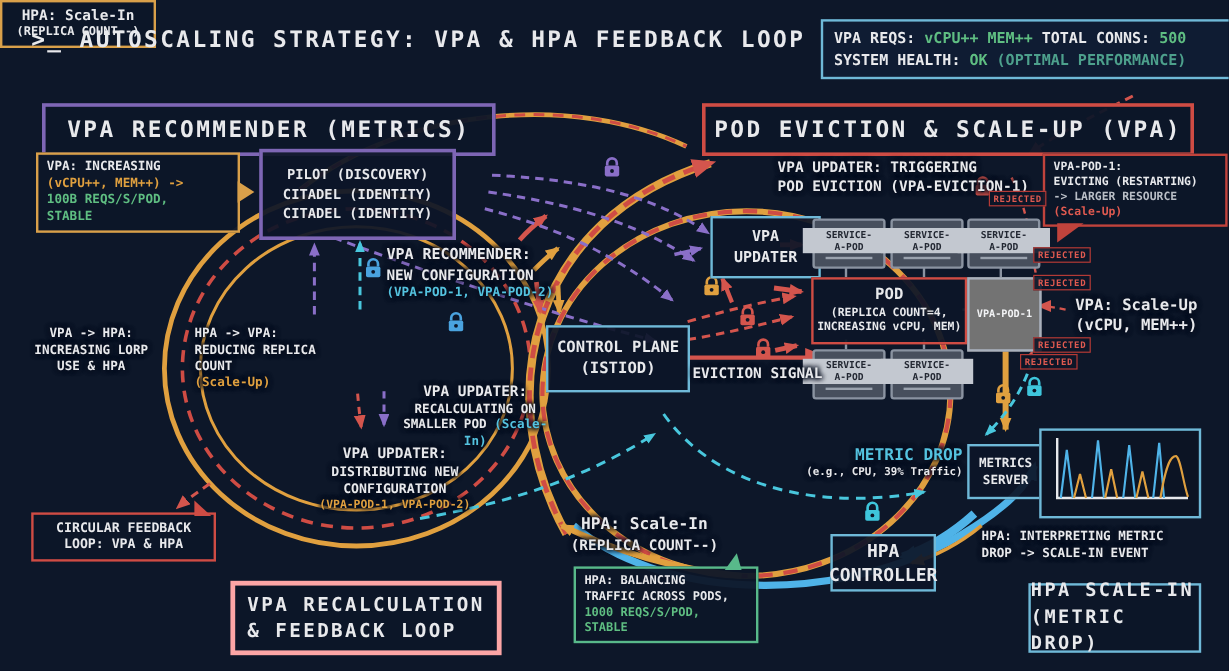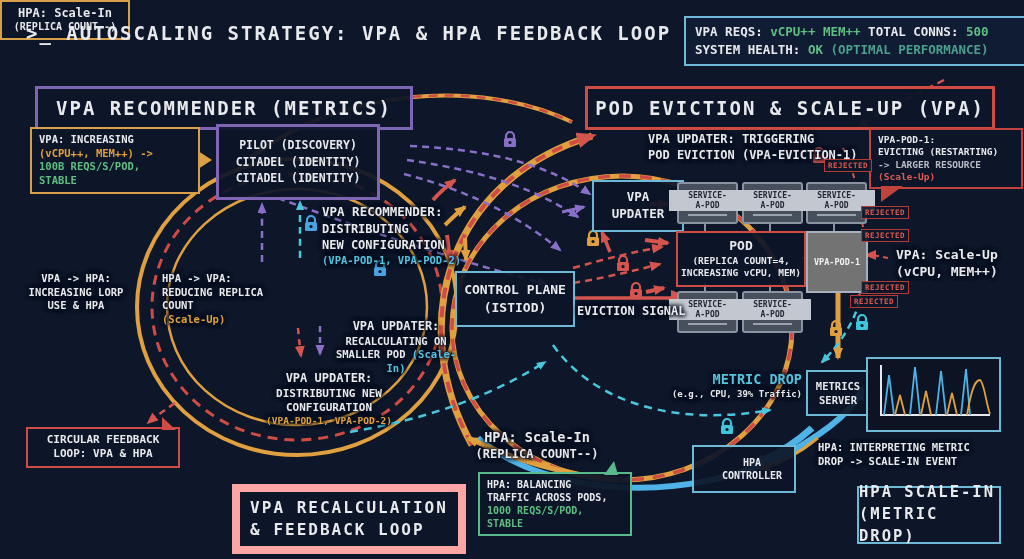--- a/index.html
+++ b/index.html
@@ -10,21 +10,21 @@
   #arrows{position:absolute;left:0;top:0;z-index:1;pointer-events:none;}
   .node{position:absolute;z-index:3;background:rgba(13,22,40,.93);border:2px solid #6fb9d8;
         display:flex;flex-direction:column;align-items:center;justify-content:center;text-align:center;}
   .txt{position:absolute;z-index:3;line-height:1.3;
        text-shadow:0 1px 4px #0a1120,0 -1px 4px #0a1120,1px 0 4px #0a1120,-1px 0 4px #0a1120;}
   .hdr{position:absolute;z-index:3;background:rgba(13,22,40,.95);display:flex;align-items:center;justify-content:center;
        letter-spacing:2px;}
   
   #hdr-left{left:35px;top:86px;width:372px;height:38px;border:3px solid #7e66b5;font-size:19px;}
   #hdr-right{left:585px;top:86px;width:404px;height:38px;border:3px solid #cf4c44;font-size:19px;}
-  #recalc{left:192px;top:484px;width:218px;height:54px;border:8px solid #fca5a5;font-size:16px;line-height:1.35;margin-left:40px;}
+  #recalc{left:192px;top:484px;width:218px;height:54px;border:4px solid #fca5a5;font-size:16px;line-height:1.35;}
   #hshdr{left:857px;top:486px;width:140px;height:54px;border:2px solid #6fb9d8;font-size:15.5px;line-height:1.4;}
   
   #title{left:26px;top:22px;font-size:19px;letter-spacing:2px;z-index:3;}
   
   #status{left:684px;top:16px;width:332px;border:2px solid #6fb9d8;background:#0f1c33;z-index:3;
           padding:5px 9px;font-size:12.5px;line-height:1.45;white-space:nowrap;}
   .grn{color:#5fbe82;} .teal{color:#4da08c;} .org{color:#e0a03f;} .redtx{color:#e05a50;}
   .cyn{color:#54c3e0;} .gry{color:#b9bec6;}
   
   .co{position:absolute;z-index:3;background:rgba(13,22,40,.95);padding:4px 7px;line-height:1.3;}
@@ -38,21 +38,21 @@
   #green::after{content:"";position:absolute;top:-13px;right:12px;width:0;height:0;
       border-bottom:14px solid #58b98a;border-left:10px solid transparent;border-right:4px solid transparent;}
   #circ{left:26px;top:427px;width:136px;border:2px solid #cf4c44;font-size:11px;text-align:center;}
   #circ::after{content:"";position:absolute;top:-12px;right:2px;width:0;height:0;
       border-bottom:13px solid #cf4c44;border-right:14px solid transparent;}
   
   #pilot{left:216px;top:124px;width:158px;height:70px;border:3px solid #7e66b5;font-size:11.5px;line-height:1.45;}
   #ctrl{left:455px;top:271px;width:116px;height:52px;font-size:13px;line-height:1.4;border-width:2.5px;}
   #updater{left:592px;top:180px;width:88px;height:48px;font-size:12.5px;line-height:1.35;border-width:2.5px;}
   #mserver{left:806px;top:370px;width:60px;height:42px;font-size:10.5px;line-height:1.35;}
-  #hctrl{left:692px;top:445px;width:84px;height:44px;font-size:10px;line-height:1.35;padding-left:16px;}
+  #hctrl{left:692px;top:445px;width:84px;height:44px;font-size:15px;line-height:1.35;}
   #pod{left:676px;top:231px;width:126px;height:52px;border:2.5px solid #cf4c44;font-size:9.5px;line-height:1.3;}
   #pod .big{font-size:13px;}
   #vpod1{left:806px;top:231px;width:58px;height:58px;background:#737373;border:2px solid #a8b0bc;
          font-size:8.5px;color:#f2f3f5;}
   #hsbox{left:668px;top:491px;width:122px;border:2px solid #d9a04a;background:rgba(13,22,40,.95);
          z-index:3;text-align:center;padding:4px 2px;font-size:12px;line-height:1.25;box-shadow:0 0 0 2px #0d1628 inset;}
   #hsbox .sub{font-size:10px;}
   #chart{left:866px;top:357px;width:131px;height:71px;border:2px solid #6fb9d8;background:#0c1424;z-index:3;}
   
   .spod{position:absolute;z-index:3;width:57px;height:38px;background:#474f5d;border:2px solid #8a93a1;
@@ -343,21 +343,20 @@
     </svg>
   </div>
 
   <div id="trig" class="txt">
     <div>VPA UPDATER: TRIGGERING</div>
     <div>POD EVICTION (VPA-EVICTION-1)</div>
   </div>
   <div id="evsig" class="txt">EVICTION SIGNAL</div>
   <div id="rec-note" class="txt">
     <div style="font-size:12.5px">VPA RECOMMENDER:</div>
-    <div>DISTRIBUTING</div>
     <div>NEW CONFIGURATION</div>
     <div class="cyn" style="font-size:10.5px">(VPA-POD-1, VPA-POD-2)</div>
   </div>
   <div id="scaleup" class="txt">
     <div>VPA: Scale-Up</div>
     <div>(vCPU, MEM++)</div>
   </div>
   <div id="mdrop" class="txt">
     <div class="cyn">METRIC DROP</div>
     <div class="sub">(e.g., CPU, 39% Traffic)</div>

